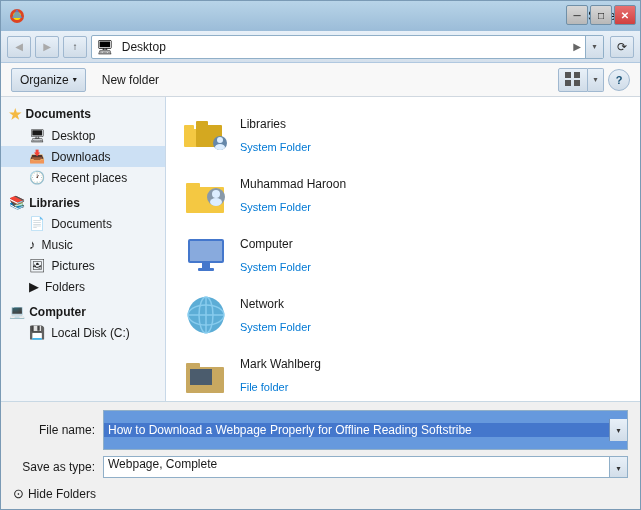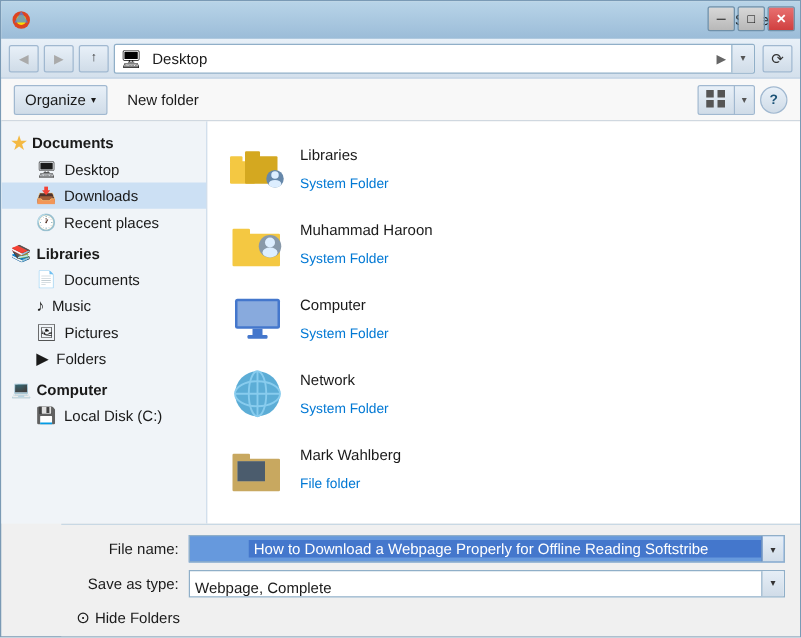--- a/index.html
+++ b/index.html
@@ -333,44 +333,42 @@
     .file-info { display: flex; flex-direction: column; }
     .file-name { font-size: 12px; color: #1a1a1a; font-weight: normal; }
     .file-type { font-size: 11px; color: #0078d4; margin-top: 10px; }
 
     
     .bottom-bar {
       background: #f0f0f0;
       border-top: 1px solid #c8d8e4;
       padding: 8px 12px;
       flex-shrink: 0;
-      margin-left: 48px;
     }
     .form-row {
       display: flex;
       align-items: center;
       margin-bottom: 6px;
     }
     .form-label {
       width: 90px;
       text-align: right;
       font-size: 12px;
       color: #1a1a1a;
       padding-right: 8px;
       flex-shrink: 0;
     }
     .form-input-container {
       flex: 1;
-      height: 22px;
+      height: 40px;
       border: 1px solid #90afc8;
       background: #6699dd;
       display: flex;
       align-items: center;
       overflow: hidden;
-      padding-left: 47px;
     }
     .form-input-text {
       flex: 1;
       font-size: 12px;
       color: white;
       padding: 0 4px;
       white-space: nowrap;
       overflow: hidden;
       background: #4477cc;
     }
@@ -386,21 +384,21 @@
       font-size: 8px;
       color: #333;
     }
 
     .form-select-container {
       flex: 1;
       height: 22px;
       border: 1px solid #90afc8;
       background: white;
       display: flex;
-      align-items: flex-end;
+      align-items: flex-start;
       overflow: hidden;
       gap: 24px;
     }
     .form-select-text {
       flex: 1;
       font-size: 12px;
       color: #1a1a1a;
       padding: 0 4px;
     }
     .form-select-dropdown {

